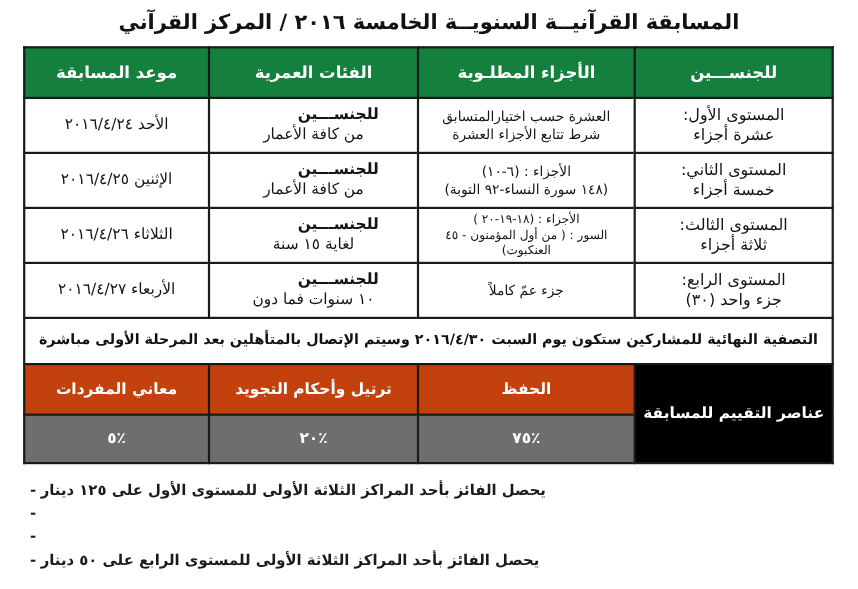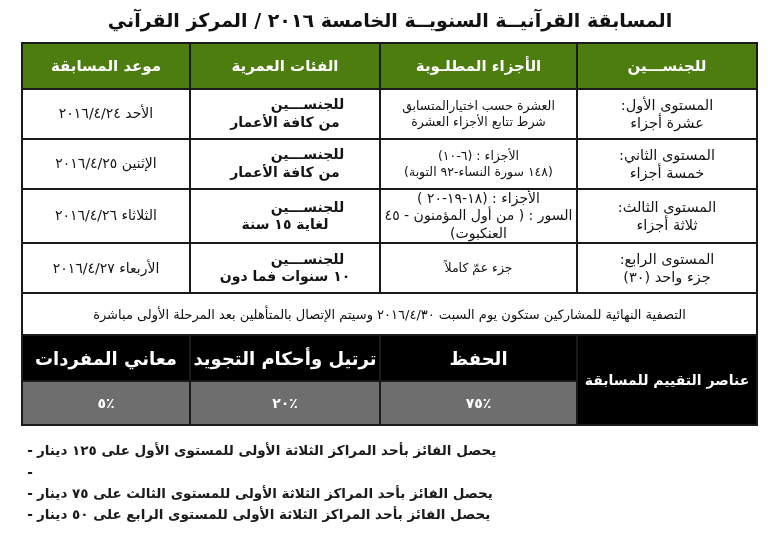--- a/index.html
+++ b/index.html
@@ -52,57 +52,57 @@
     text-align: center;
   }
 
   
   col.c-level { width: 180px; }
   col.c-parts { width: 197px; }
   col.c-ages  { width: 190px; }
   col.c-date  { width: 168px; }
 
   .hdr {
-    background: #4d7c0f;
+    background: #15803d;
     color: #ffffff;
     font-weight: bold;
     font-size: 15px;
     height: 44px;
     letter-spacing: 1px;
   }
   .row-cell {
     background: #ffffff;
     height: 48px;
     font-size: 14px;
     line-height: 1.25;
   }
   .row-cell .l1 { display: block; }
   .row-cell .l2 { display: block; }
 
   .cell-level { font-size: 14.5px; }
   .cell-parts { font-size: 12.5px; }
-  .cell-parts.small { font-size: 14px; margin-left: 10px; }
+  .cell-parts.small { font-size: 11px; margin-left: 10px; }
   .cell-ages .l1 { font-weight: bold; font-size: 14px; letter-spacing: .5px; margin-left: 45px; }
-  .cell-ages .l2 { font-weight: bold; font-size: 14px; }
+  .cell-ages .l2 { font-weight: normal; font-size: 14px; }
   .cell-date { font-size: 14px; }
 
   .notice {
     background: #ffffff;
     height: 40px;
     font-size: 13px;
-    font-weight: normal;
+    font-weight: bold;
     text-align: center;
     color: #111111;
   }
 
   .crit-hdr {
-    background: #000000;
-    color: #ffffff;
-    font-weight: bold;
-    font-size: 18px;
+    background: #c2410c;
+    color: #ffffff;
+    font-weight: bold;
+    font-size: 14px;
     height: 44px;
   }
   .crit-val {
     background: #6e6e6e;
     color: #ffffff;
     font-weight: bold;
     font-size: 14px;
     height: 42px;
   }
   .crit-label {
@@ -245,21 +245,20 @@
 
   <div class="notes">
     <div class="note-item">
       <span class="note-text">يحصل الفائز بأحد المراكز الثلاثة الأولى للمستوى الأول على ١٢٥ دينار</span>
       <span class="note-dash">-</span>
     </div>
     <div class="note-item">
       <span class="note-dash">-</span>
     </div>
     <div class="note-item">
-      <span class="note-text">يحصل الفائز بأحد المراكز الثلاثة الأولى للمستوى الثالث على ٧٥ دينار</span>
       <span class="note-dash">-</span>
     </div>
     <div class="note-item">
       <span class="note-text">يحصل الفائز بأحد المراكز الثلاثة الأولى للمستوى الرابع على ٥٠ دينار</span>
       <span class="note-dash">-</span>
     </div>
   </div>
 
 </div>
 

